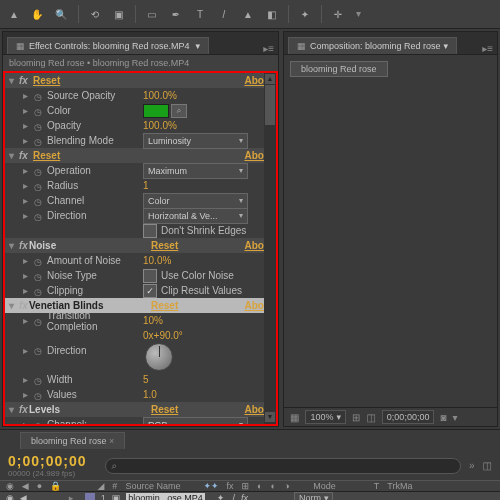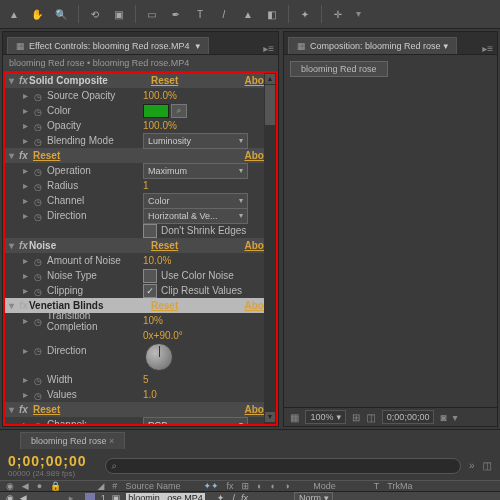--- a/index.html
+++ b/index.html
@@ -90,21 +90,20 @@
         <span style="margin-left:3px">▾</span>
       </div>
       <span style="margin-left:auto;color:#888">▸≡</span>
     </div>
     <div class="panel-sub">blooming Red rose • blooming Red rose.MP4</div>
     <div class="effects-body">
       <div id="fx-container">
           <div class="row fx-header">
             <span class="tw">▾</span>
             <span class="fx-label">fx</span>
-            <span style="flex:0 0 118px">Solid Composite</span>
             <span class="reset">Reset</span>
             <span class="about">Abou</span>
           </div>
           <div class="row">
             <div class="prop-name">
               <span class="tw">▸</span>
               <span class="stopw"></span>
               <span>Source Opacity</span>
             </div>
             <span class="val link">100.0%</span>
@@ -247,20 +246,21 @@
             <div class="prop-name">
               <span class="tw">▸</span>
               <span class="stopw"></span>
               <span>Values</span>
             </div>
             <span class="val link">1.0</span>
           </div>
           <div class="row fx-header">
             <span class="tw">▾</span>
             <span class="fx-label">fx</span>
+            <span style="flex:0 0 118px">Levels</span>
             <span class="reset">Reset</span>
             <span class="about">Abou</span>
           </div>
           <div class="row">
             <div class="prop-name">
               <span class="tw">▸</span>
               <span class="stopw"></span>
               <span>Channel:</span>
             </div>
             <span class="dropdown">RGB</span>

